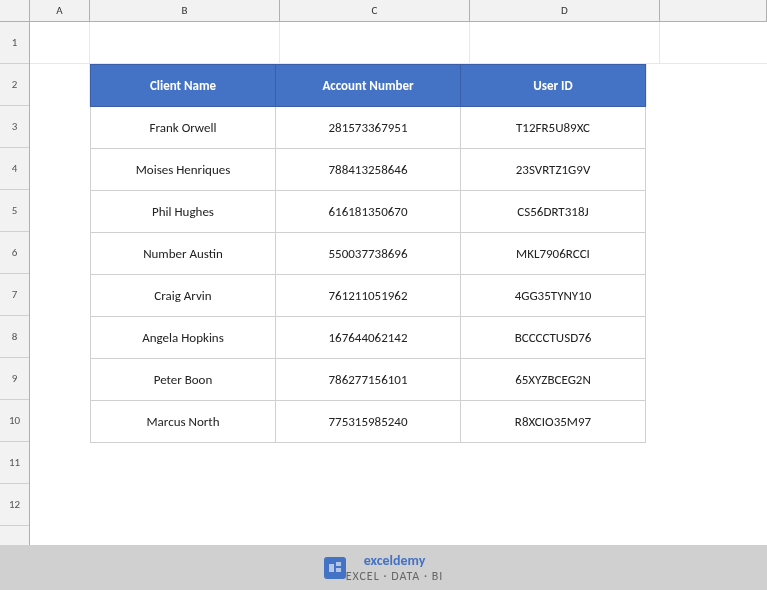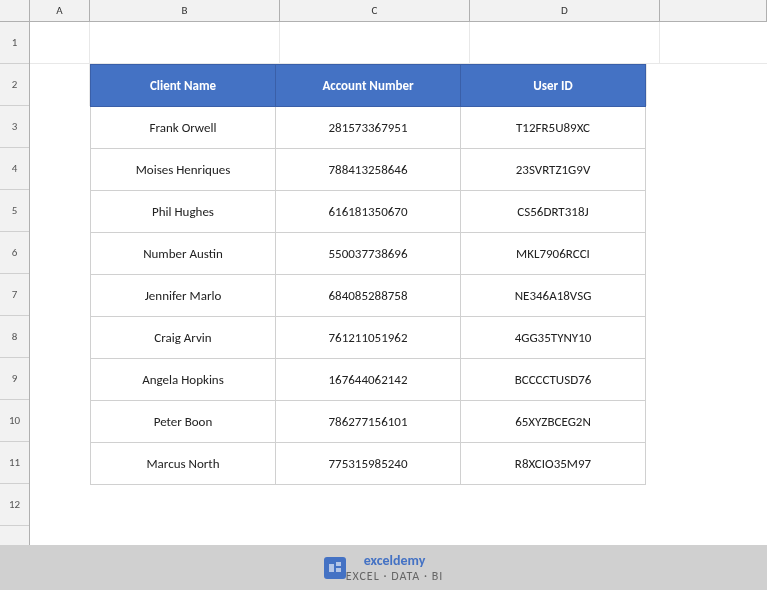--- a/index.html
+++ b/index.html
@@ -233,25 +233,20 @@
                   <td>Phil Hughes</td>
                   <td>616181350670</td>
                   <td>CS56DRT318J</td>
                 </tr>
                 <tr>
                   <td>Number Austin</td>
                   <td>550037738696</td>
                   <td>MKL7906RCCI</td>
                 </tr>
                 <tr>
-                  <td>Jennifer Marlo</td>
-                  <td>684085288758</td>
-                  <td>NE346A18VSG</td>
-                </tr>
-                <tr>
                   <td>Craig Arvin</td>
                   <td>761211051962</td>
                   <td>4GG35TYNY10</td>
                 </tr>
                 <tr>
                   <td>Angela Hopkins</td>
                   <td>167644062142</td>
                   <td>BCCCCTUSD76</td>
                 </tr>
                 <tr>

